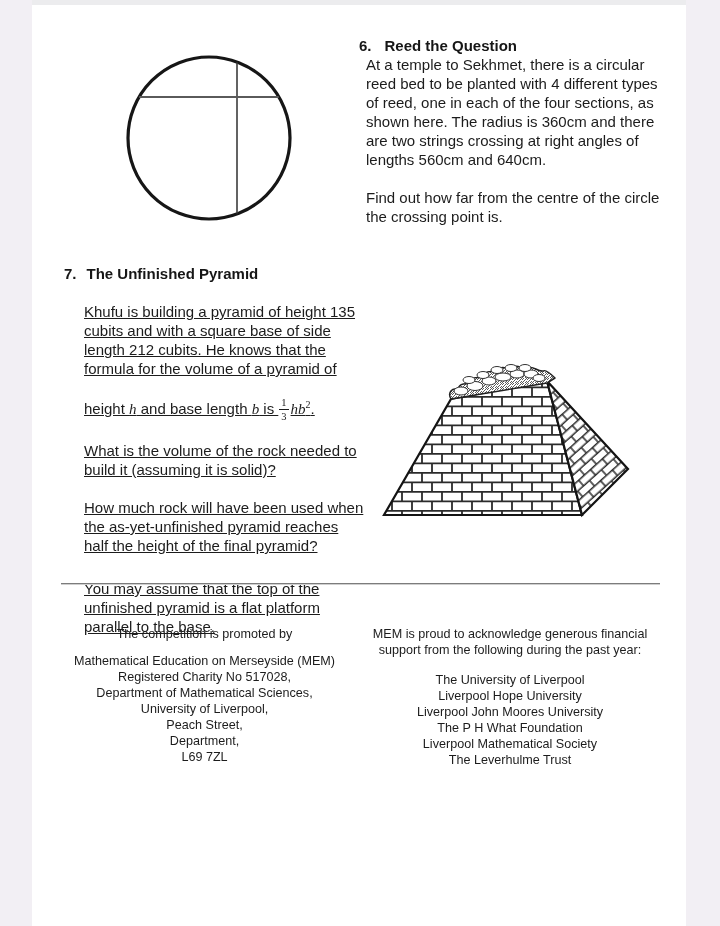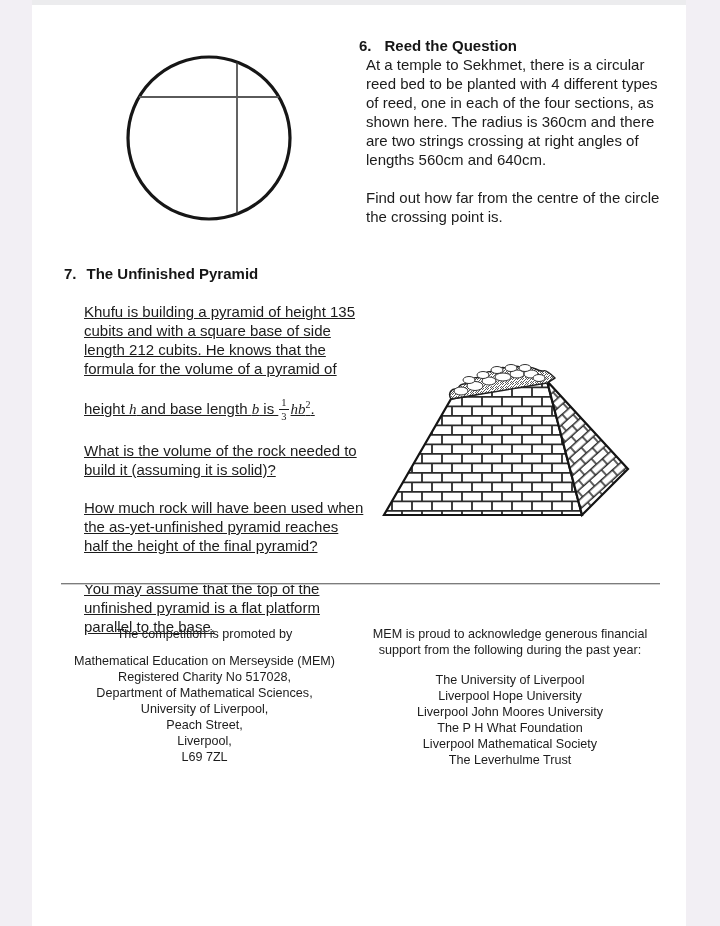--- a/index.html
+++ b/index.html
@@ -147,21 +147,21 @@
 
     <div class="divider"></div>
 
     <div class="foot-col foot-left">
       <div class="foot-intro">The competition is promoted by</div>
       <div>Mathematical Education on Merseyside (MEM)</div>
       <div>Registered Charity No 517028,</div>
       <div>Department of Mathematical Sciences,</div>
       <div>University of Liverpool,</div>
       <div>Peach Street,</div>
-      <div>Liverpool,</div>
+      <div>Department,</div>
       <div>L69 7ZL</div>
     </div>
 
     <div class="foot-col foot-right">
       <div class="foot-intro-right">MEM is proud to acknowledge generous financial
 support from the following during the past year:</div>
       <div>The University of Liverpool</div>
       <div>Liverpool Hope University</div>
       <div>Liverpool John Moores University</div>
       <div>The P H What Foundation</div>

